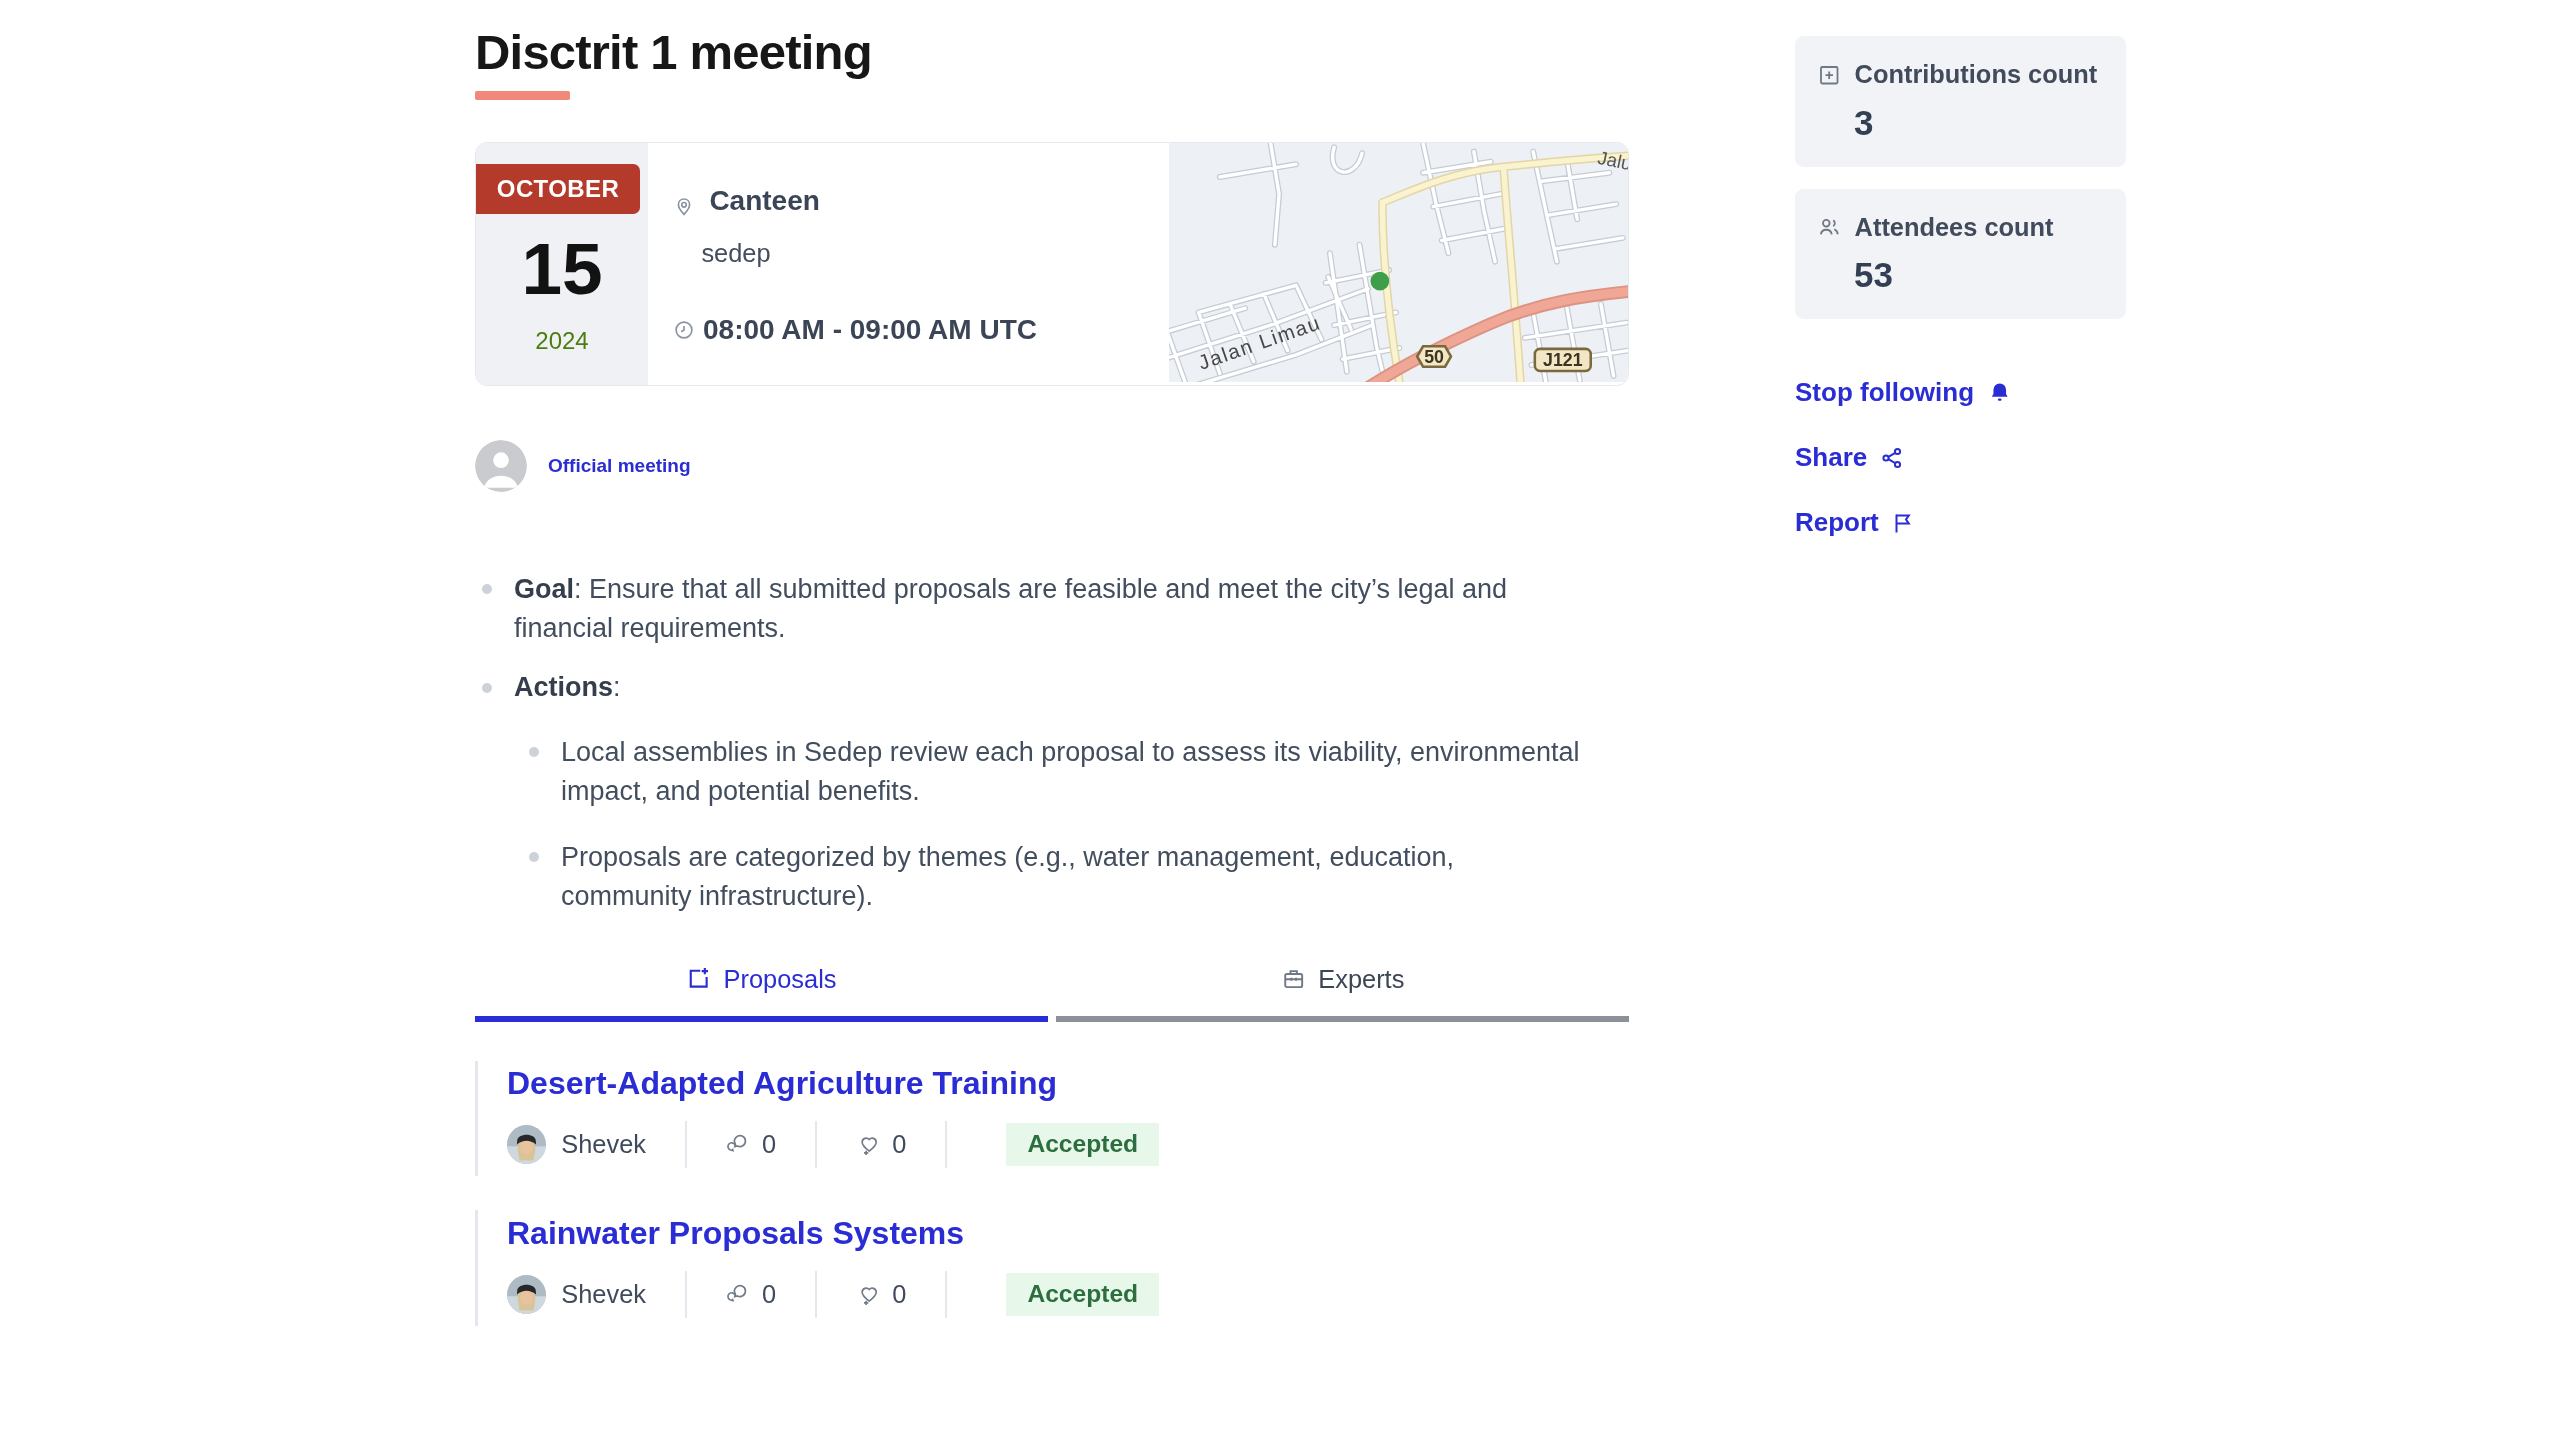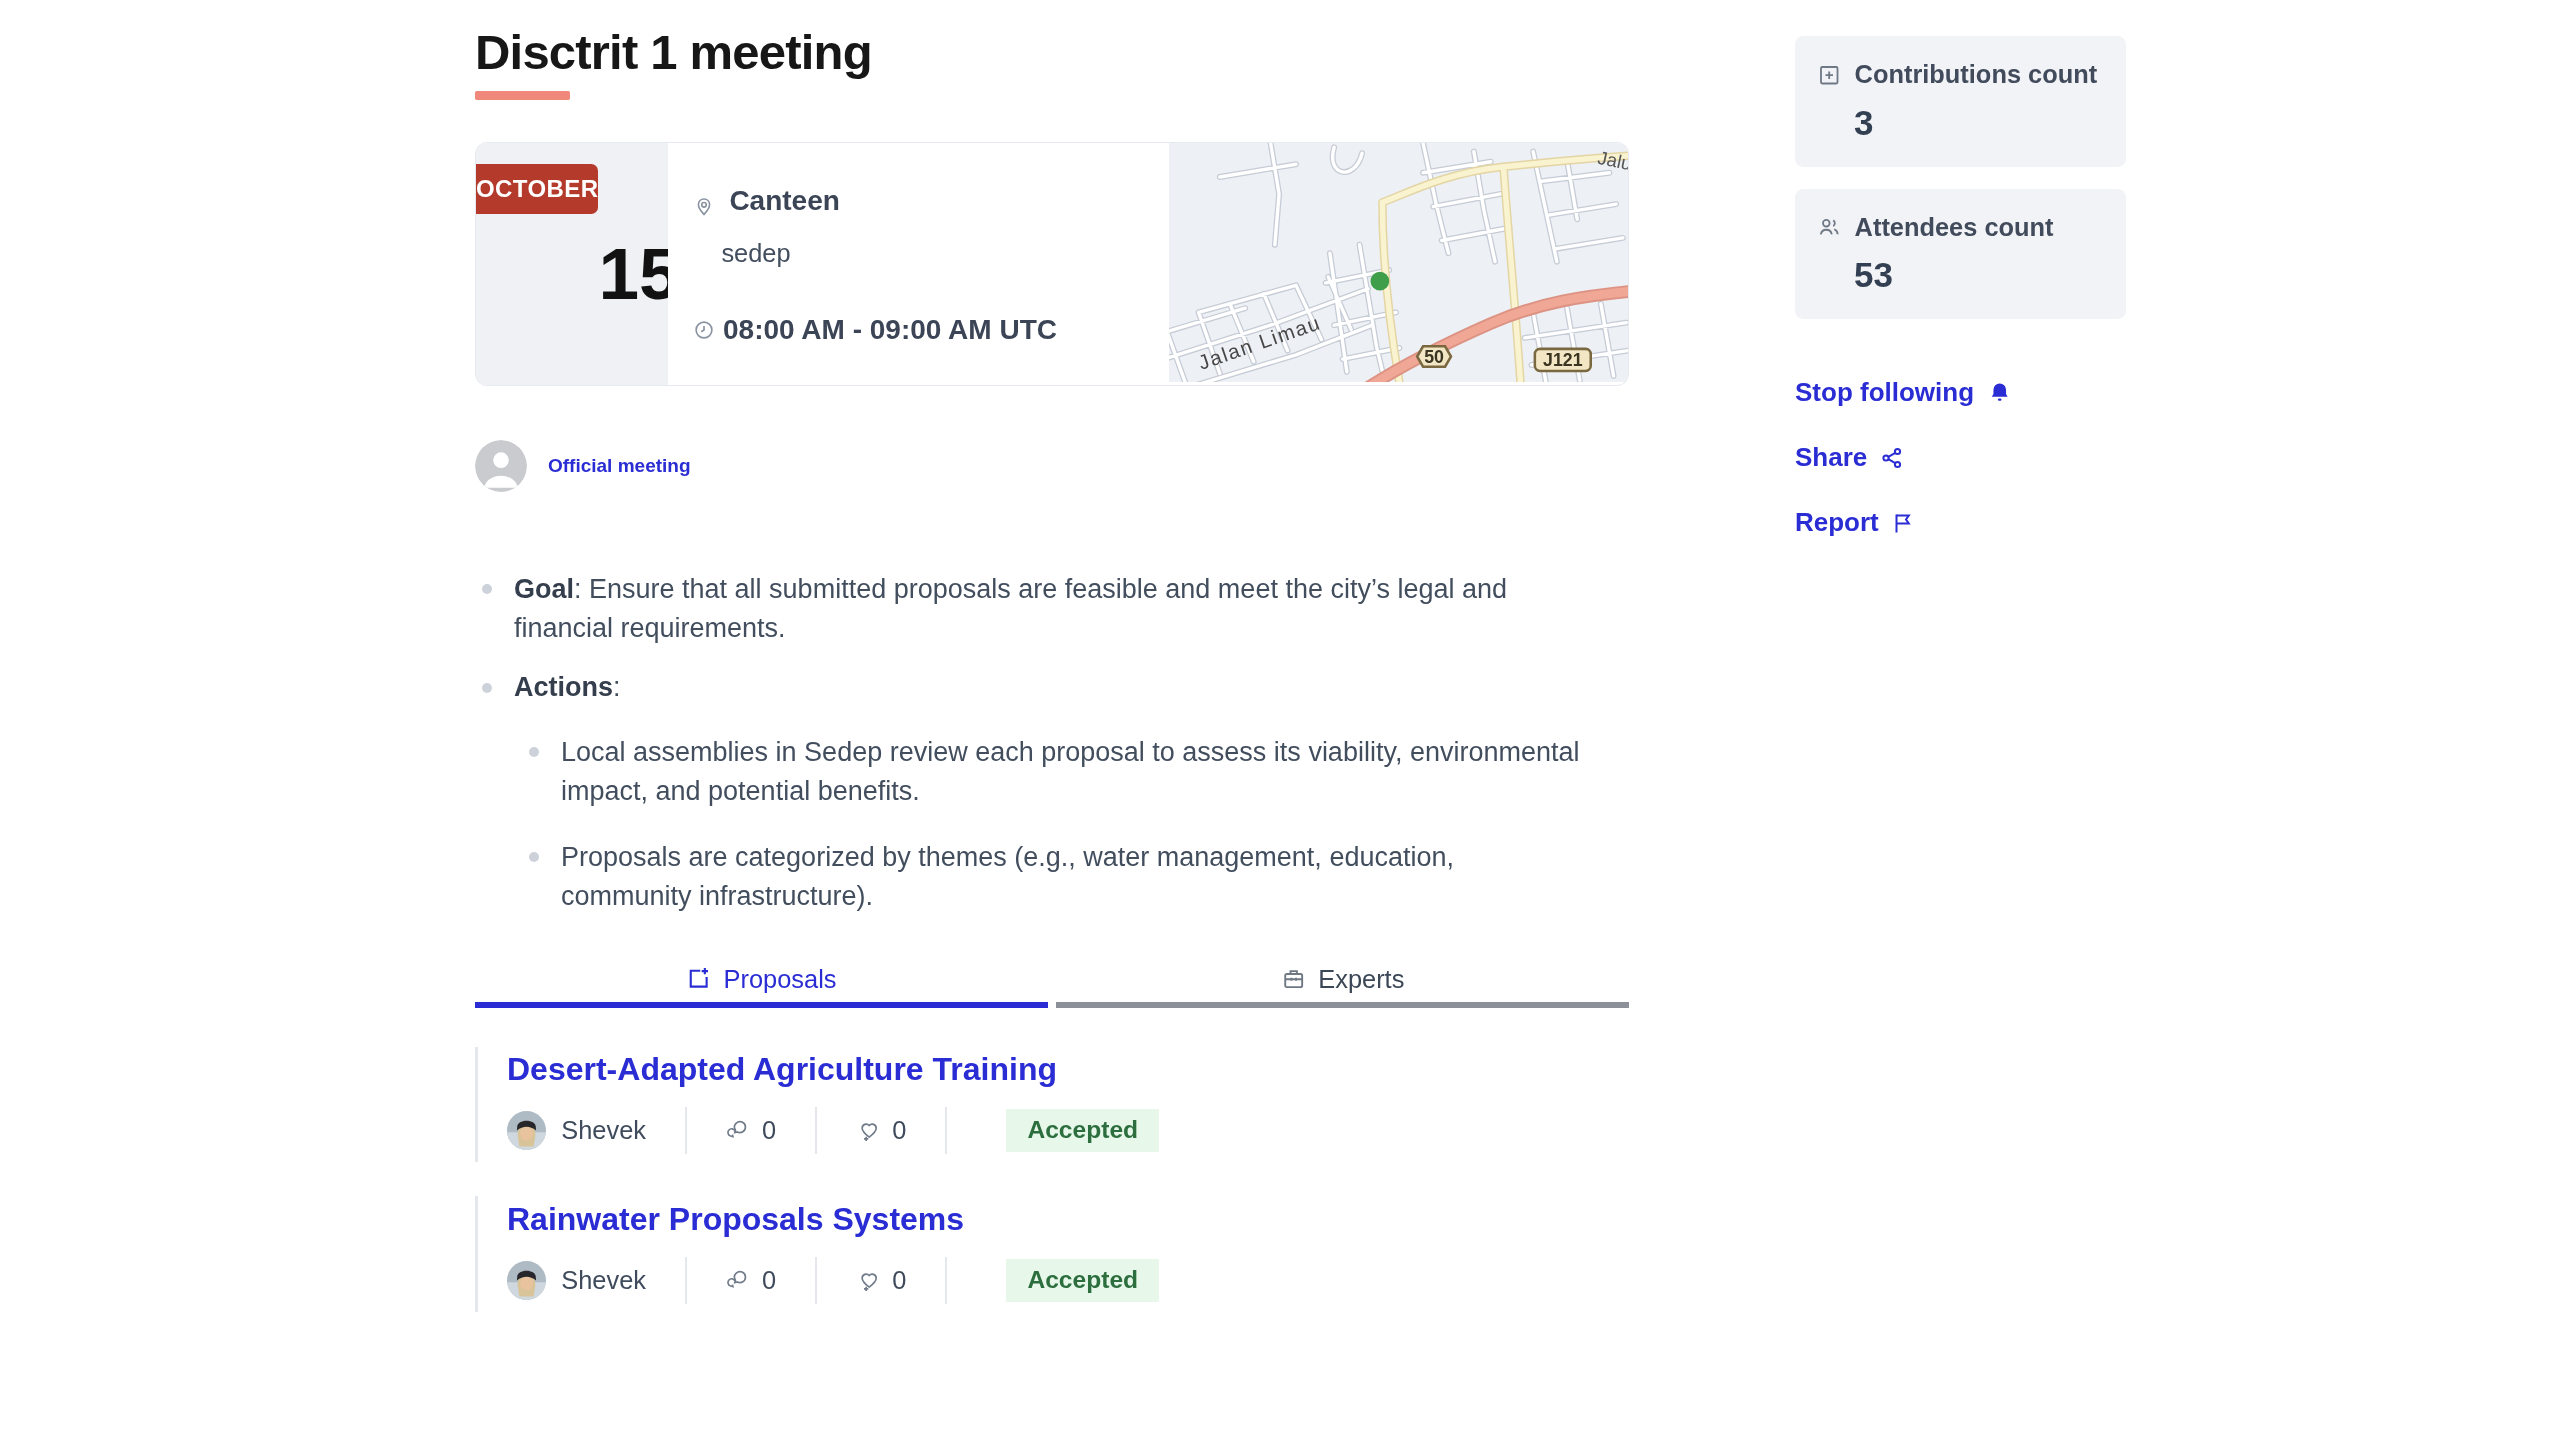--- a/index.html
+++ b/index.html
@@ -6,21 +6,21 @@
   .page{position:relative;width:2563px;height:1449px;background:#fff;overflow:hidden;
         font-family:"Liberation Sans",sans-serif;color:#424e5e;}
   
   .main{position:absolute;left:475px;top:0;width:1154px;}
   .page-title{margin:25.4px 0 0 0;font-size:49px;line-height:54px;font-weight:700;
               color:#171717;letter-spacing:-0.8px;}
   .title-underline{width:95px;height:8.5px;background:#f0897b;margin-top:12px;border-radius:1.7px;}
   
   .event-card{margin-top:42px;height:242px;border:1.7px solid #e6e9ee;border-radius:12px;
               display:flex;overflow:hidden;background:#fff;}
-  .date-col{width:192px;background:#eff1f5;display:flex;align-items:center;flex:none;}
+  .date-col{width:172px;background:#eff1f5;display:flex;flex-direction:column;align-items:center;flex:none;}
   .month-banner{align-self:flex-start;width:164px;height:50px;margin-top:21px;background:#b43a2b;
                 border-radius:0 6.8px 6.8px 0;display:flex;align-items:center;justify-content:center;
                 color:#fff;font-size:24px;font-weight:600;letter-spacing:0.4px;}
   .day{font-size:73px;font-weight:800;color:#121212;line-height:1;margin-top:18.6px;}
   .year{font-size:24px;color:#4d7c0f;margin-top:22px;}
   .loc-col{flex:1;background:#fff;padding:42px 25.4px 0 25.4px;}
   .loc-row{display:flex;align-items:flex-end;gap:14px;}
   .loc-name{font-size:28px;font-weight:700;color:#3b4556;}
   .loc-detail{font-size:25.4px;color:#424e5e;margin:22px 0 0 28px;}
   .time-row{display:flex;align-items:center;gap:7.6px;margin-top:46px;}
@@ -35,21 +35,21 @@
   .desc{margin-top:78px;width:1115px;font-size:27px;line-height:39px;color:#424e5e;}
   .li{display:flex;margin-bottom:20.3px;}
   .bullet{width:10.2px;height:10.2px;border-radius:50%;background:#cdd2da;flex:none;
           margin:14.4px 22px 0 6.8px;}
   .li .txt b{color:#343e4c;}
   .sub{margin:25.4px 0 0 47px;}
   .sub .li{margin-bottom:27px;}
   
   .tabs{display:flex;gap:8.5px;margin-top:49px;}
   .tab{flex:1;display:flex;align-items:center;justify-content:center;gap:12px;
-       padding-bottom:8px;font-size:25.4px;cursor:pointer;text-align:center;}
+       padding-bottom:22px;font-size:25.4px;cursor:pointer;text-align:center;}
   .tab.active{color:#2a2cd4;border-bottom:6px solid #2a2cd4;}
   .tab.inactive{color:#3b4656;border-bottom:6px solid #8c9199;}
   
   .plist{margin-top:39px;}
   .pcard{border-left:3.4px solid #e4e7eb;padding:3.4px 0 8.5px 29px;margin-bottom:34px;}
   .ptitle{font-size:32px;font-weight:700;color:#2a2cd4;line-height:1.2;cursor:pointer;}
   .pmeta{display:flex;align-items:center;margin-top:18.6px;color:#3f4b5c;font-size:25.4px;}
   .pavatar{width:39px;height:39px;border-radius:50%;overflow:hidden;flex:none;margin-right:15.3px;}
   .vdiv{width:1.7px;height:47px;background:#e4e7eb;margin:0 39px;flex:none;}
   .count-group{display:flex;align-items:center;gap:11px;}

